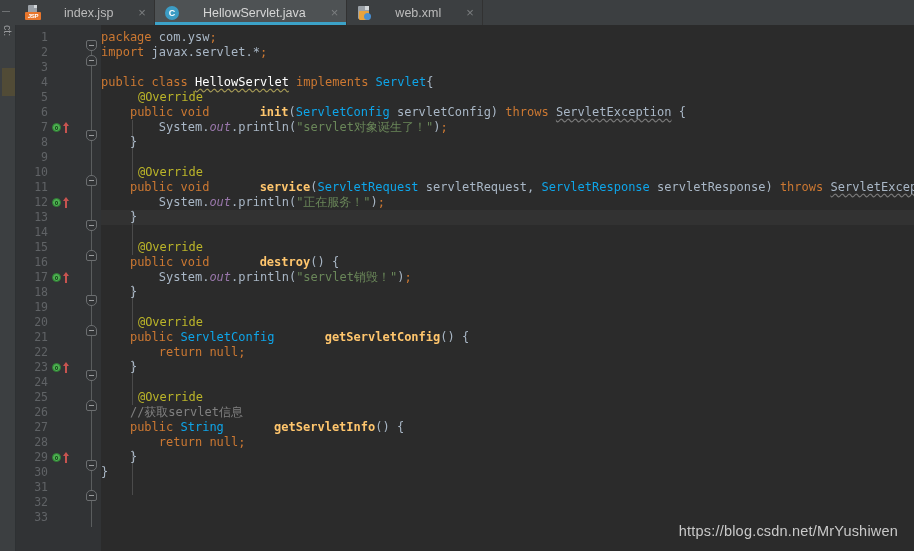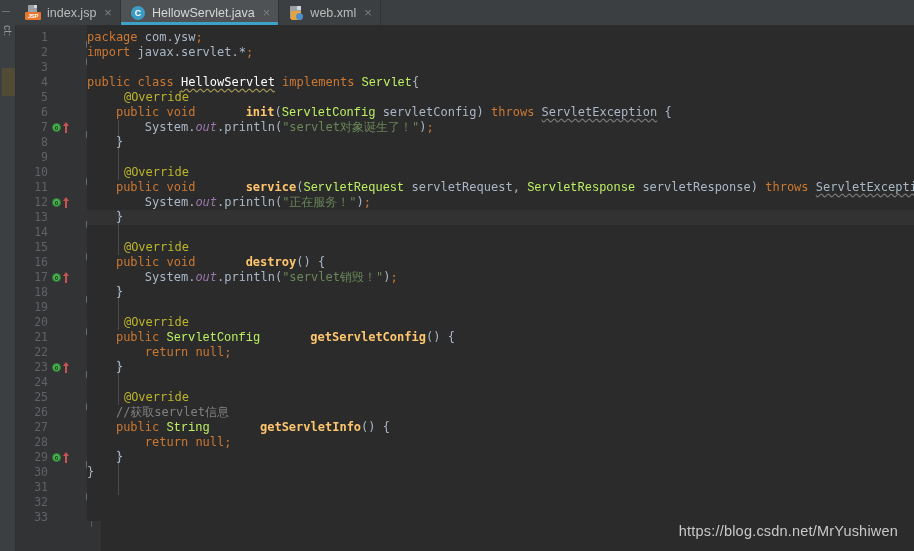--- a/index.html
+++ b/index.html
@@ -39,21 +39,21 @@
   .tabbar-left-stub::after {
     content: "";
     position: absolute;
     left: 2px; top: 11px;
     width: 8px; height: 1px;
     background: #6e7173;
   }
   .tab {
     display: flex;
     align-items: center;
-    gap: 6px;
+    gap: 23px;
     padding: 0 8px 0 9px;
     height: 25px;
     box-sizing: border-box;
     font-family: "Liberation Sans", sans-serif;
     font-size: 12.5px;
     color: #bbbbbb;
     position: relative;
     background: #3c3f41;
     cursor: default;
   }
@@ -193,21 +193,21 @@
     overflow: hidden;
   }
   .gutter {
     position: absolute;
     left: 0; top: 0;
     width: 85px; height: 526px;
     background: #313335;
   }
   .editor-area {
     position: absolute;
-    left: 71px; top: 0;
+    left: 85px; top: 0;
     right: 0; height: 496px;
     background: #2b2b2b;
     overflow: hidden;
   }
 
   .row {
     position: relative;
     height: 15px;
     line-height: 15px;
     white-space: pre;
@@ -320,21 +320,21 @@
   .current-line {
     position: absolute;
     left: 0; right: 0;
     height: 15px;
     background: #323232;
   }
 
   
   .kw    { color: #cc7832; }
   .plain { color: #a9b7c6; }
-  .type  { color: #bef264; font-family: Liberation Mono, monospace; }
+  .type  { color: #0ea5e9; }
   .mname { color: #ffc66d; font-weight: bold; margin-left: 43px; }
   .anno  { color: #bbb529; padding-left: 8px; }
   .str   { color: #6a8759; }
   .cmt   { color: #808080; }
   .fld   { color: #9876aa; font-style: italic; }
   .punc  { color: #a9b7c6; }
   .semi  { color: #cc7832; }
   .err   {
     color: #a9b7c6;
     text-decoration: underline wavy #7a7a7a;

